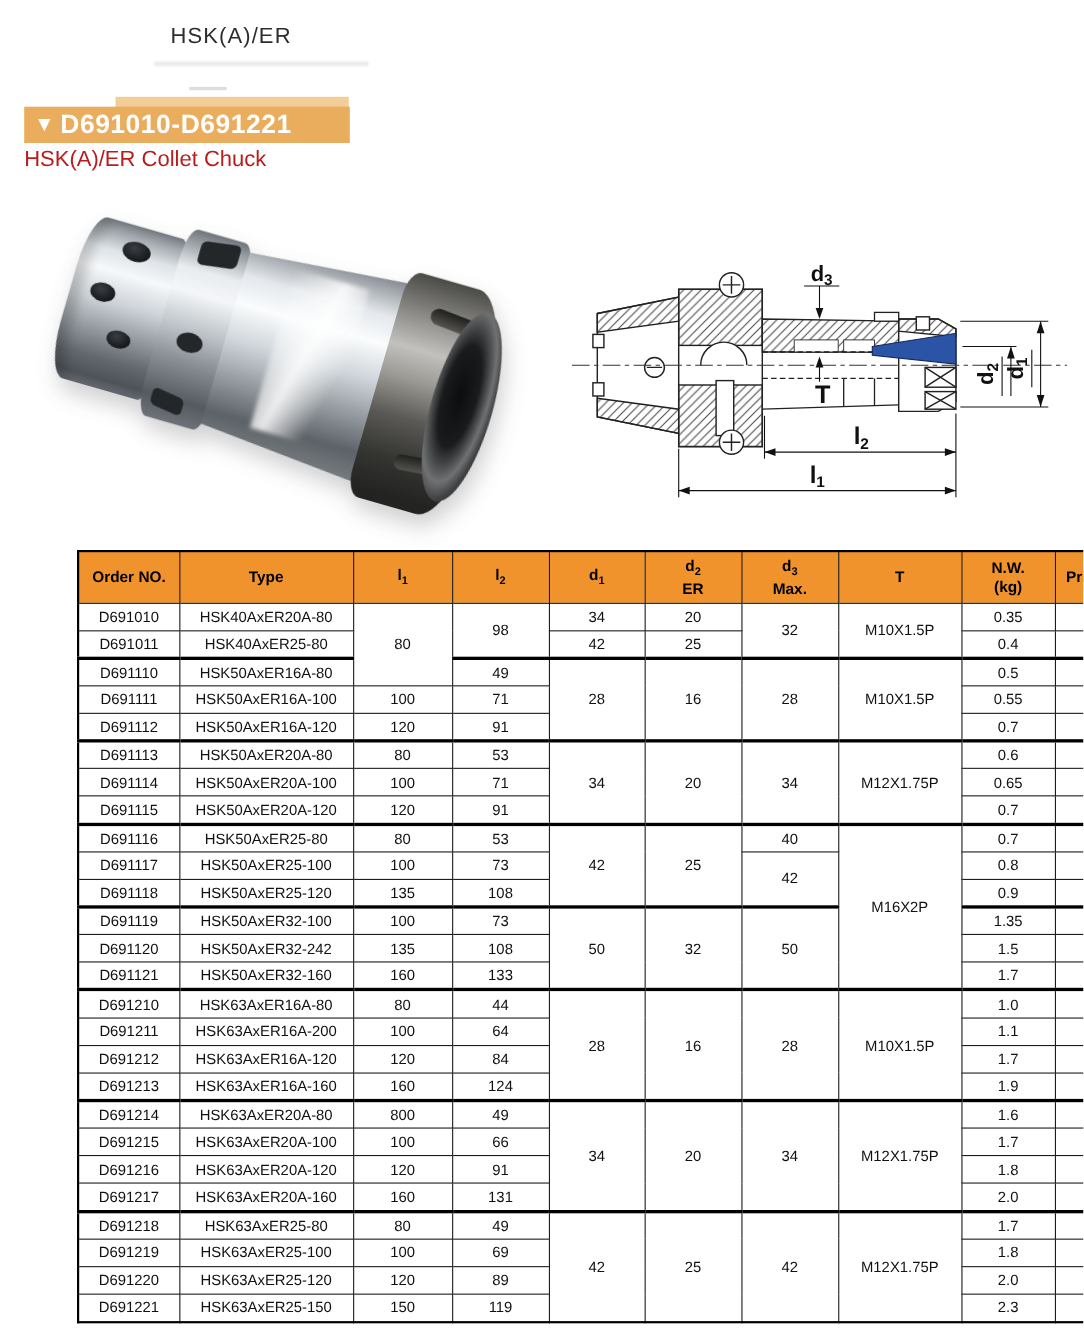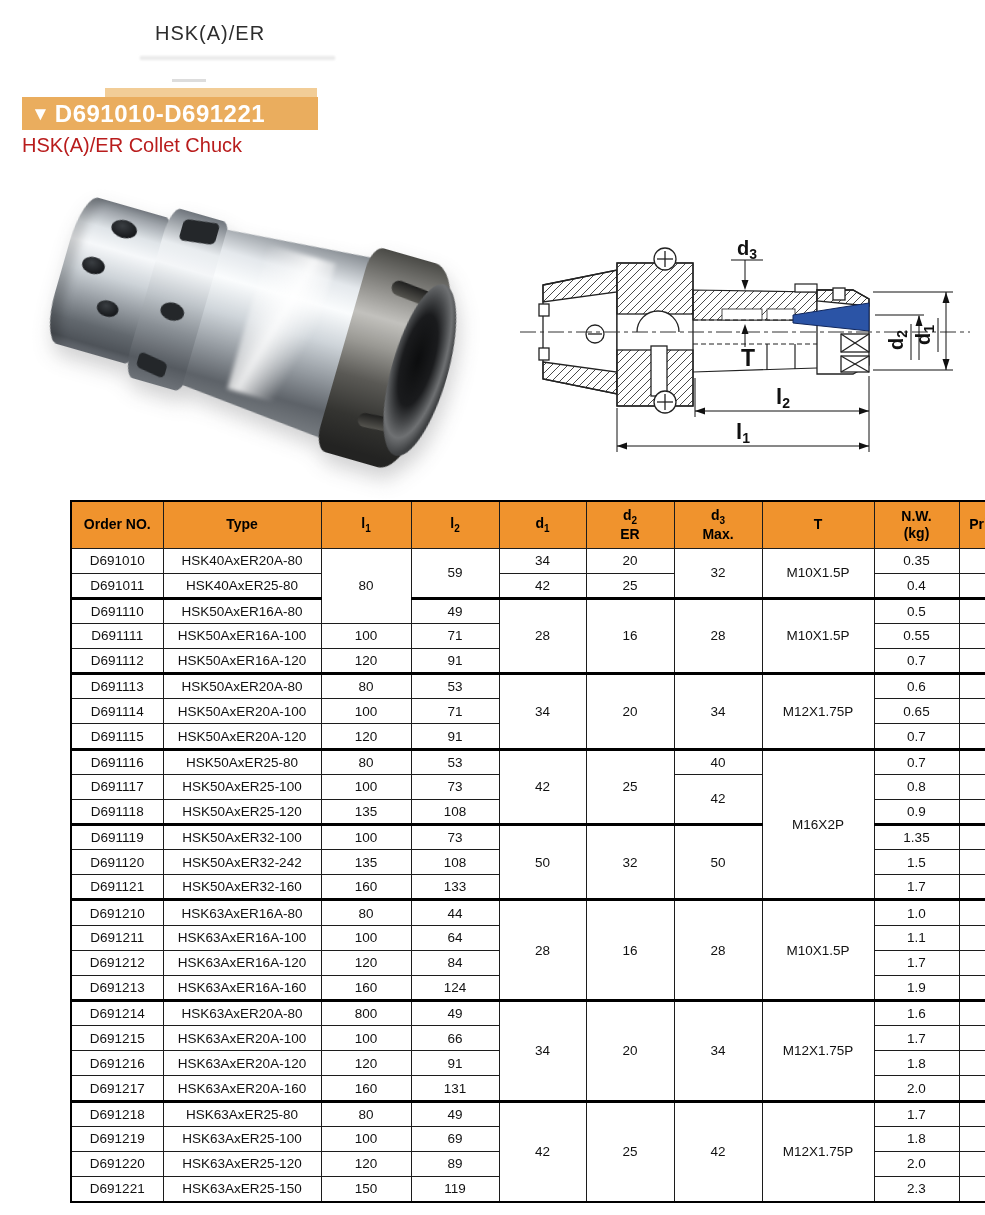--- a/index.html
+++ b/index.html
@@ -244,21 +244,21 @@
             <th>T</th>
             <th>N.W.<br>(kg)</th>
             <th>Price</th>
           </tr>
         </thead>
       <tbody id="tbody">
           <tr>
             <td>D691010</td>
             <td>HSK40AxER20A-80</td>
             <td rowspan="3">80</td>
-            <td rowspan="2" class="ge">59</td>
+            <td rowspan="2" class="ge">98</td>
             <td>34</td>
             <td>20</td>
             <td rowspan="2" class="ge">32</td>
             <td rowspan="2" class="ge">M10X1.5P</td>
             <td>0.35</td>
             <td></td>
           </tr>
           <tr>
             <td class="ge">D691011</td>
             <td class="ge">HSK40AxER25-80</td>
@@ -385,21 +385,21 @@
             <td>44</td>
             <td rowspan="4" class="ge">28</td>
             <td rowspan="4" class="ge">16</td>
             <td rowspan="4" class="ge">28</td>
             <td rowspan="4" class="ge">M10X1.5P</td>
             <td>1.0</td>
             <td></td>
           </tr>
           <tr>
             <td>D691211</td>
-            <td>HSK63AxER16A-100</td>
+            <td>HSK63AxER16A-200</td>
             <td>100</td>
             <td>64</td>
             <td>1.1</td>
             <td></td>
           </tr>
           <tr>
             <td>D691212</td>
             <td>HSK63AxER16A-120</td>
             <td>120</td>
             <td>84</td>

